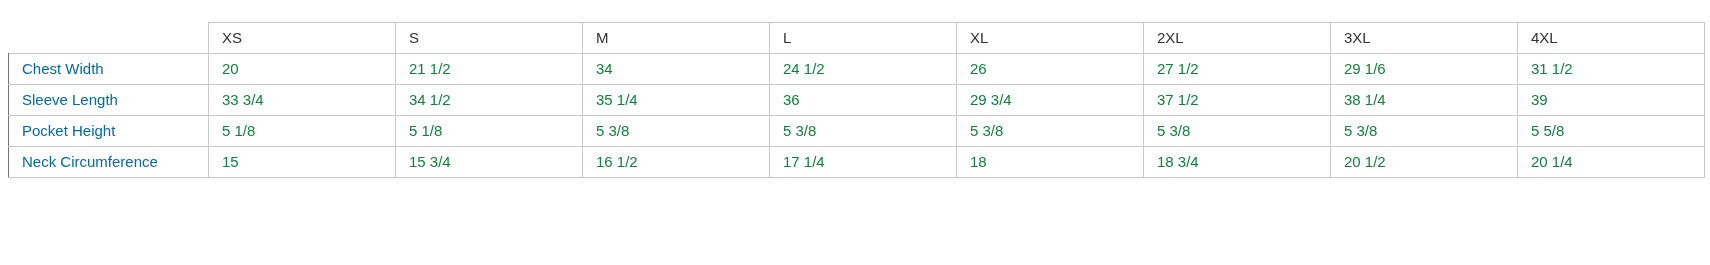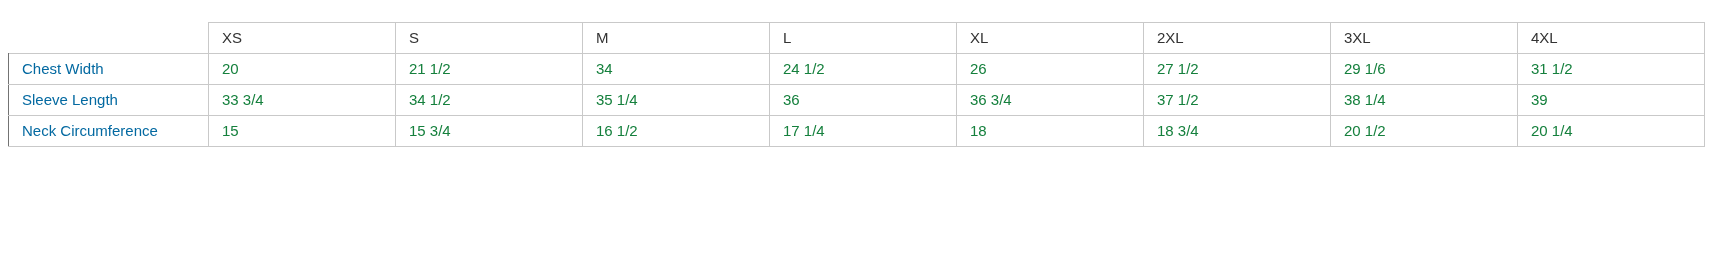--- a/index.html
+++ b/index.html
@@ -103,24 +103,35 @@
         <td class="measure-cell">27 1/2</td>
         <td class="measure-cell">29 1/6</td>
         <td class="measure-cell">31 1/2</td>
       </tr>
       <tr>
         <th class="row-label">Sleeve Length</th>
         <td class="measure-cell">33 3/4</td>
         <td class="measure-cell">34 1/2</td>
         <td class="measure-cell">35 1/4</td>
         <td class="measure-cell">36</td>
-        <td class="measure-cell">36 3/4</td>
+        <td class="measure-cell">29 3/4</td>
         <td class="measure-cell">37 1/2</td>
         <td class="measure-cell">38 1/4</td>
         <td class="measure-cell">39</td>
+      </tr>
+      <tr>
+        <th class="row-label">Pocket Height</th>
+        <td class="measure-cell">5 1/8</td>
+        <td class="measure-cell">5 1/8</td>
+        <td class="measure-cell">5 3/8</td>
+        <td class="measure-cell">5 3/8</td>
+        <td class="measure-cell">5 3/8</td>
+        <td class="measure-cell">5 3/8</td>
+        <td class="measure-cell">5 3/8</td>
+        <td class="measure-cell">5 5/8</td>
       </tr>
       <tr>
         <th class="row-label">Neck Circumference</th>
         <td class="measure-cell">15</td>
         <td class="measure-cell">15 3/4</td>
         <td class="measure-cell">16 1/2</td>
         <td class="measure-cell">17 1/4</td>
         <td class="measure-cell">18</td>
         <td class="measure-cell">18 3/4</td>
         <td class="measure-cell">20 1/2</td>

